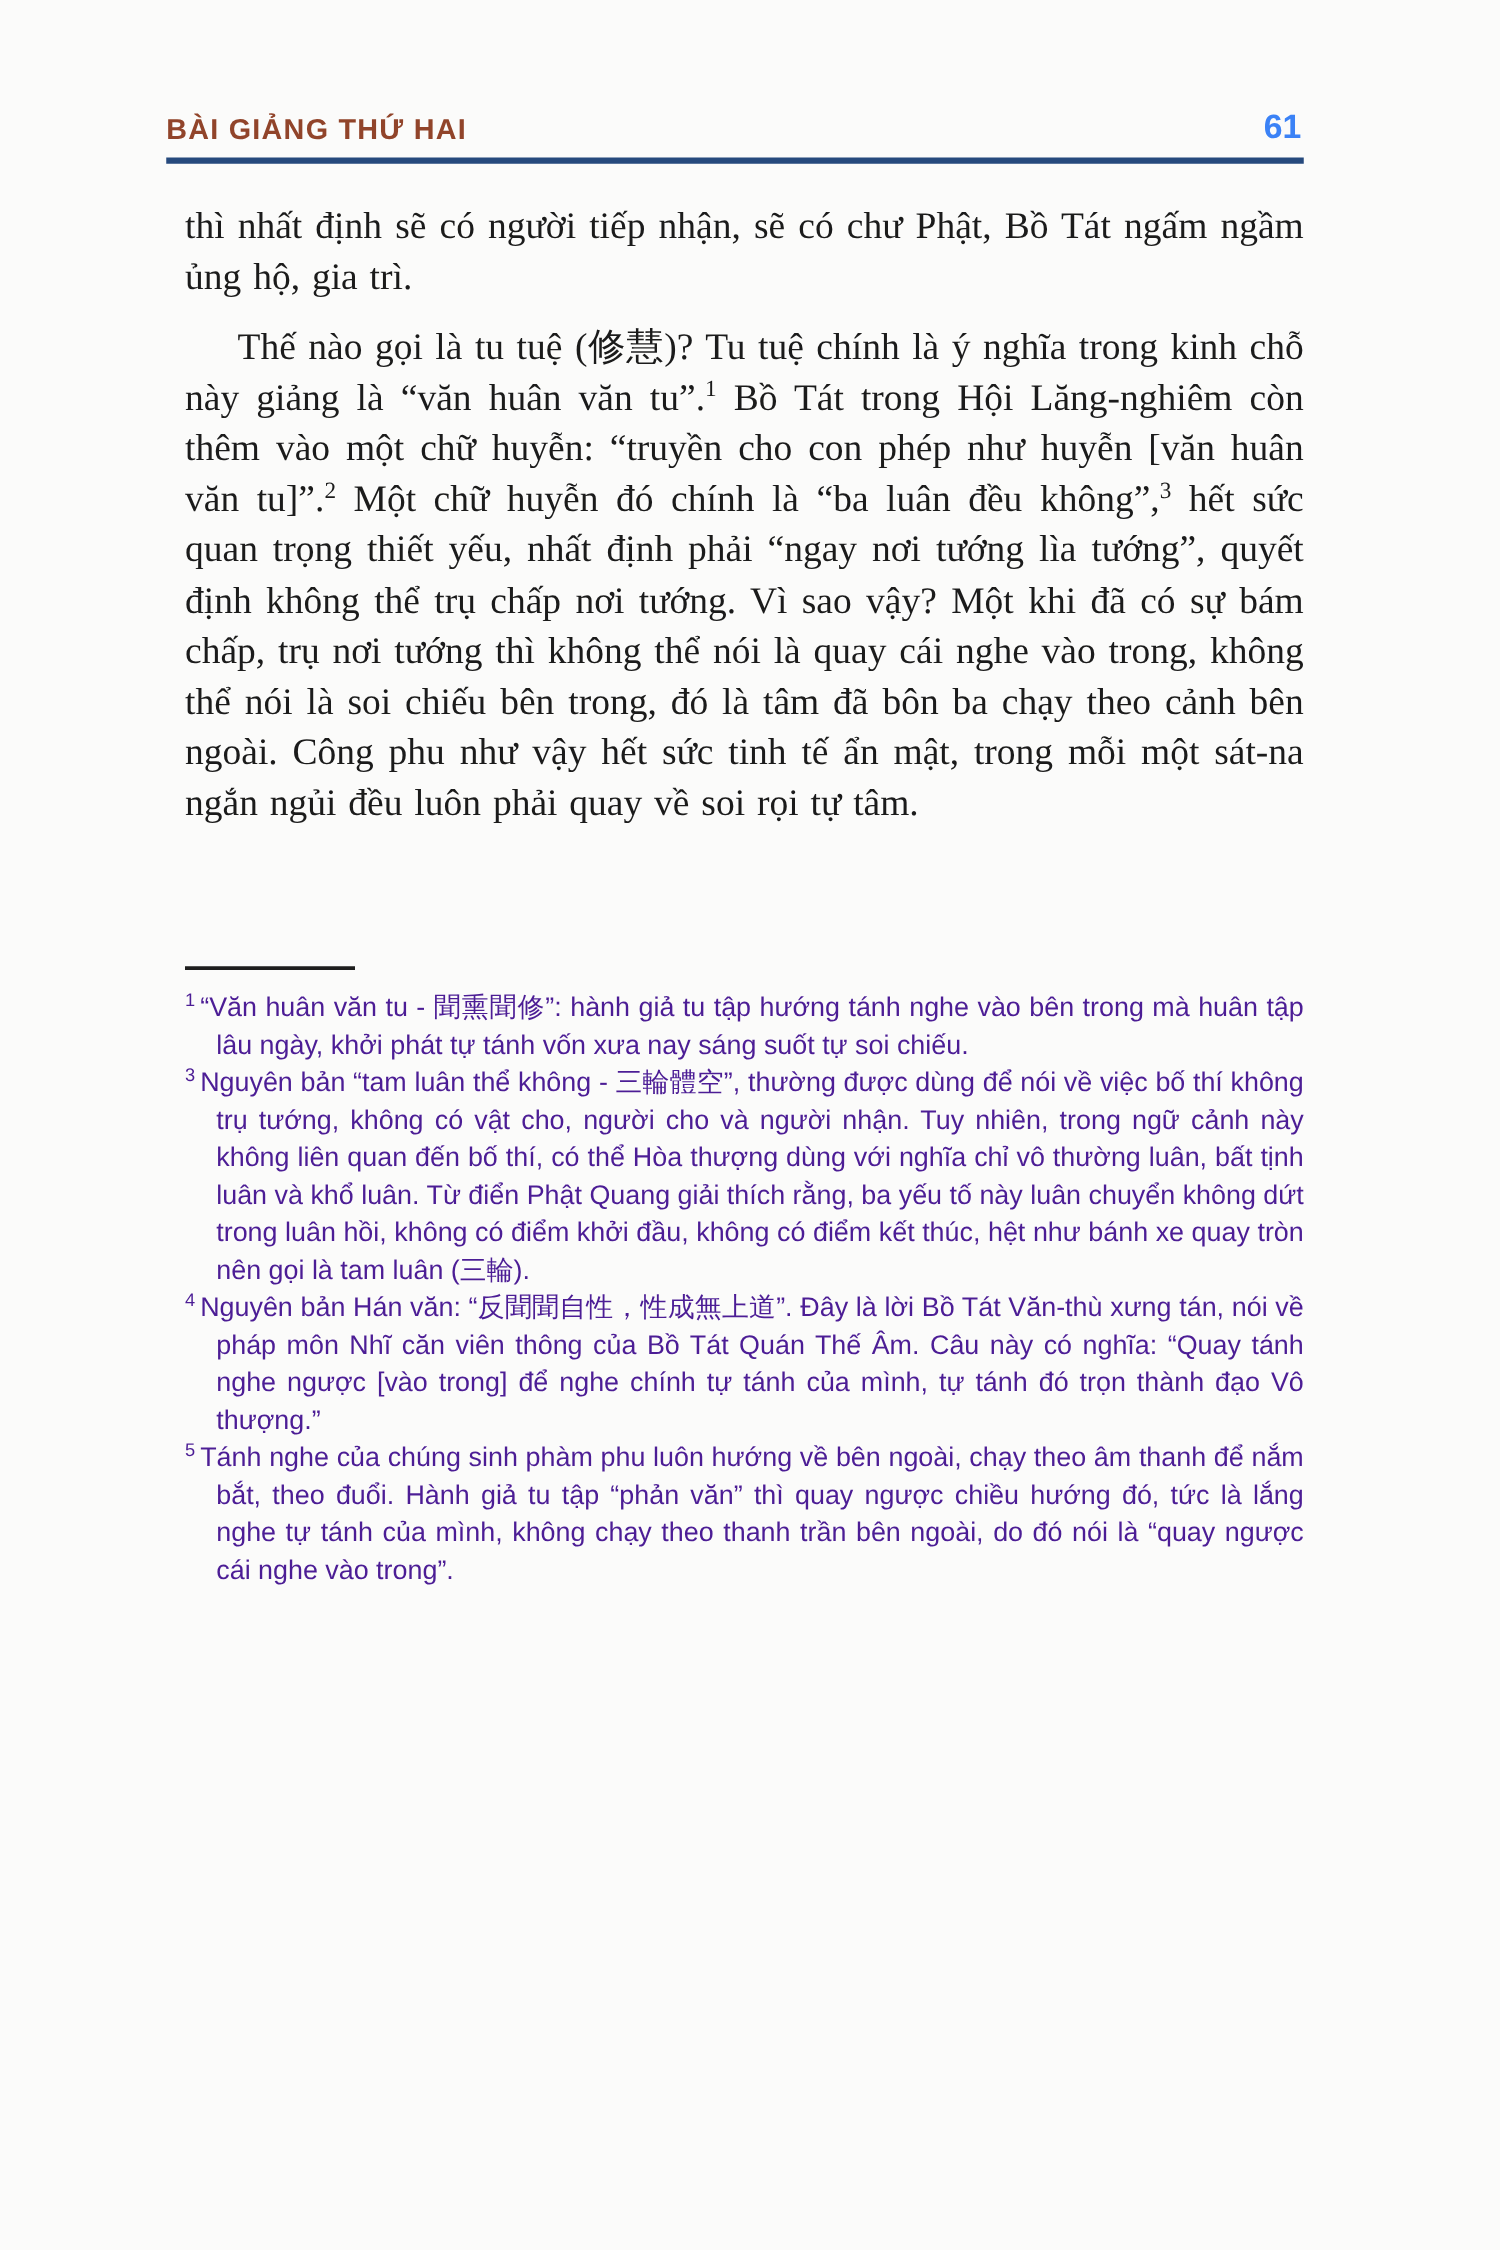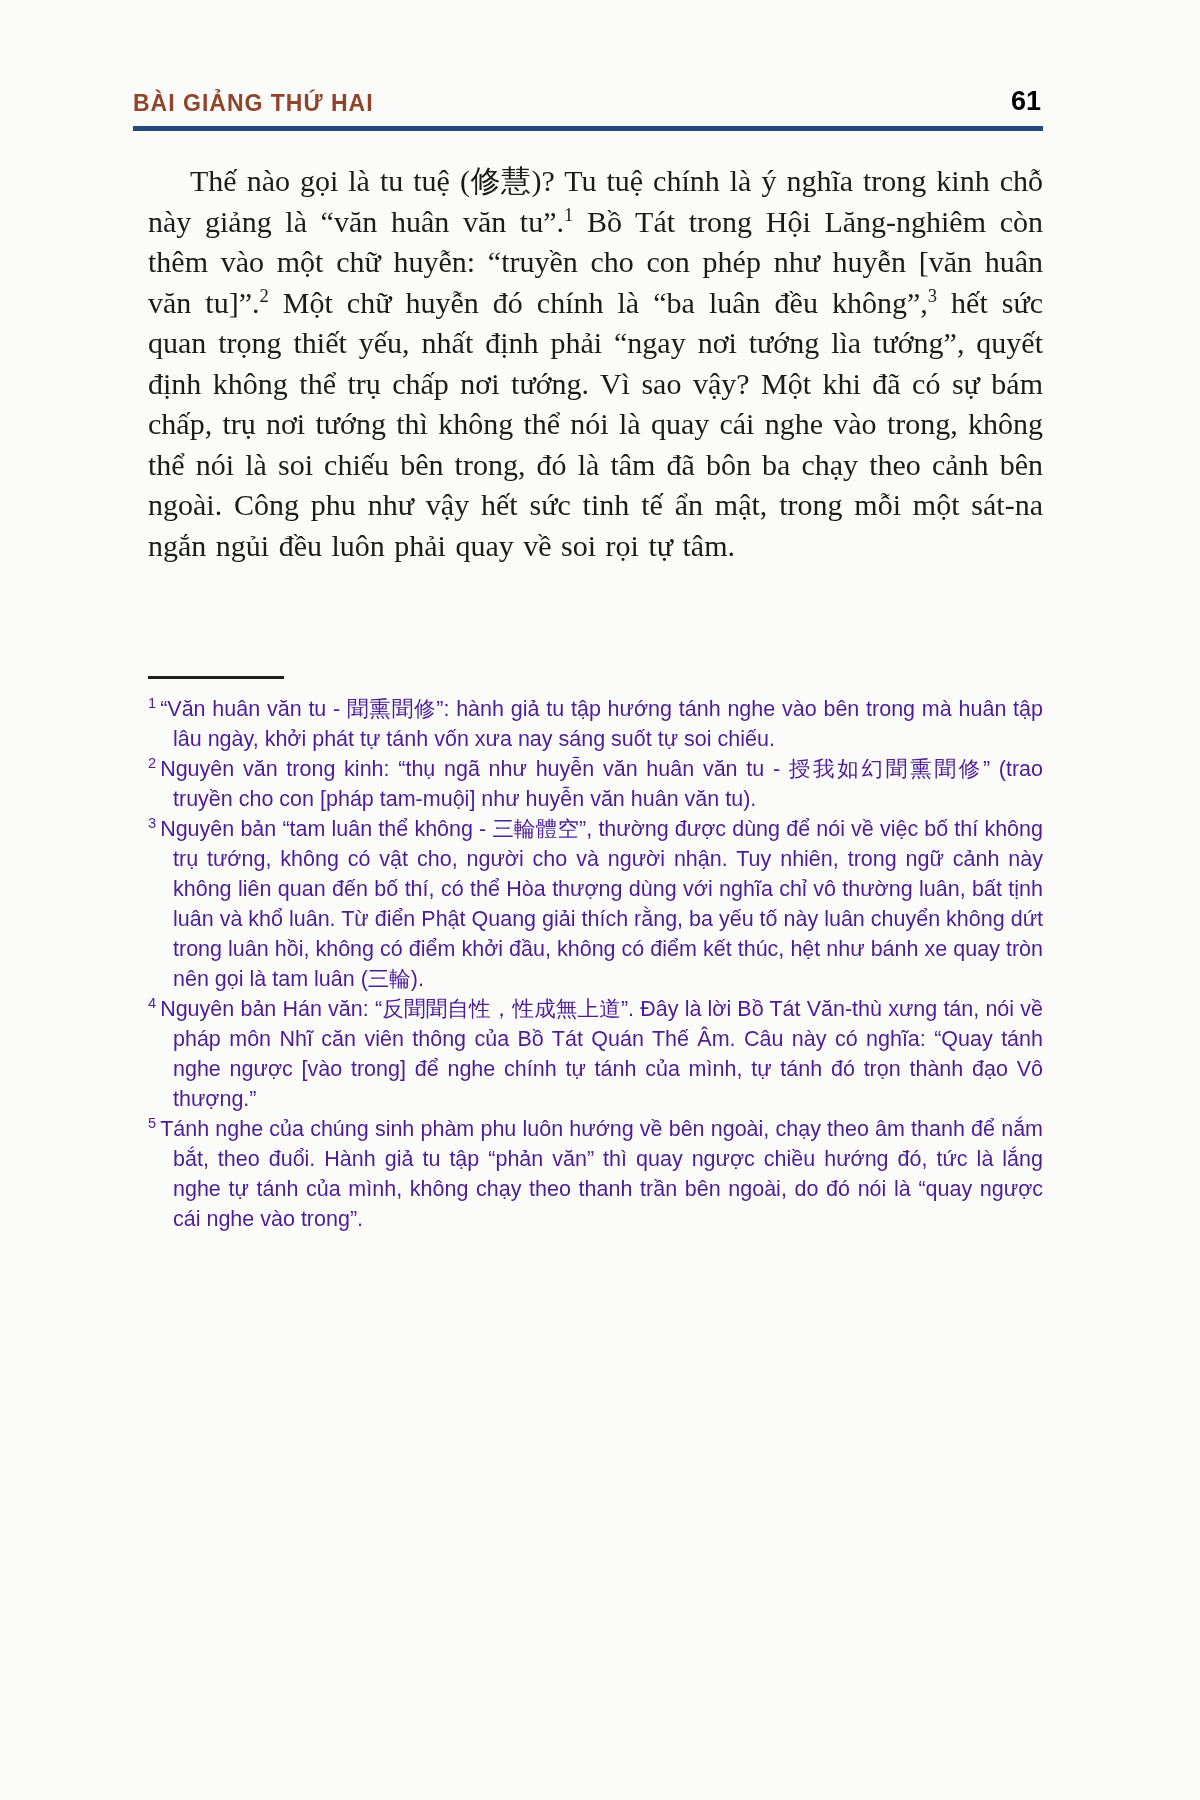--- a/index.html
+++ b/index.html
@@ -29,21 +29,21 @@
     font-family: "Liberation Sans", sans-serif;
     font-weight: bold;
     font-size: 23px;
     letter-spacing: 1px;
     color: #91442a;
   }
   .page-number {
     font-family: "Liberation Sans", sans-serif;
     font-weight: bold;
     font-size: 27px;
-    color: #000000;
+    color: #3b82f6;
     padding-right: 2px;
     margin-left: 16px;
   }
   .header-rule {
     margin-top: 9px;
     height: 5px;
     background: #264a7d;
   }
   .body-text {
     margin-top: 30px;
@@ -98,27 +98,27 @@
   <div class="content">
 
     <div class="header-row">
       <span class="chapter-title">BÀI GIẢNG THỨ HAI</span>
       <span class="page-number">61</span>
     </div>
 
     <div class="header-rule"></div>
 
     <main class="body-text">
+        <p class="">thì nhất định sẽ có người tiếp nhận, sẽ có chư Phật, Bồ Tát ngấm ngầm ủng hộ, gia trì.</p>
         <p class="indent">Thế nào gọi là tu tuệ (修慧)? Tu tuệ chính là ý nghĩa trong kinh chỗ này giảng là “văn huân văn tu”.<sup>1</sup> Bồ Tát trong Hội Lăng-nghiêm còn thêm vào một chữ huyễn: “truyền cho con phép như huyễn [văn huân văn tu]”.<sup>2</sup> Một chữ huyễn đó chính là “ba luân đều không”,<sup>3</sup> hết sức quan trọng thiết yếu, nhất định phải “ngay nơi tướng lìa tướng”, quyết định không thể trụ chấp nơi tướng. Vì sao vậy? Một khi đã có sự bám chấp, trụ nơi tướng thì không thể nói là quay cái nghe vào trong, không thể nói là soi chiếu bên trong, đó là tâm đã bôn ba chạy theo cảnh bên ngoài. Công phu như vậy hết sức tinh tế ẩn mật, trong mỗi một sát-na ngắn ngủi đều luôn phải quay về soi rọi tự tâm.</p>
       </main>
 
     <div class="footnote-rule"></div>
 
     <section class="footnotes">
         <div class="footnote"><sup>1</sup>“Văn huân văn tu - 聞熏聞修”: hành giả tu tập hướng tánh nghe vào bên trong mà huân tập lâu ngày, khởi phát tự tánh vốn xưa nay sáng suốt tự soi chiếu.</div>
-        <div class="footnote"><sup>2</sup>Nguyên văn trong kinh: “thụ ngã như huyễn văn huân văn tu - 授我如幻聞熏聞修” (trao truyền cho con [pháp tam-muội] như huyễn văn huân văn tu).</div>
         <div class="footnote"><sup>3</sup>Nguyên bản “tam luân thể không - 三輪體空”, thường được dùng để nói về việc bố thí không trụ tướng, không có vật cho, người cho và người nhận. Tuy nhiên, trong ngữ cảnh này không liên quan đến bố thí, có thể Hòa thượng dùng với nghĩa chỉ vô thường luân, bất tịnh luân và khổ luân. Từ điển Phật Quang giải thích rằng, ba yếu tố này luân chuyển không dứt trong luân hồi, không có điểm khởi đầu, không có điểm kết thúc, hệt như bánh xe quay tròn nên gọi là tam luân (三輪).</div>
         <div class="footnote"><sup>4</sup>Nguyên bản Hán văn: “反聞聞自性，性成無上道”. Đây là lời Bồ Tát Văn-thù xưng tán, nói về pháp môn Nhĩ căn viên thông của Bồ Tát Quán Thế Âm. Câu này có nghĩa: “Quay tánh nghe ngược [vào trong] để nghe chính tự tánh của mình, tự tánh đó trọn thành đạo Vô thượng.”</div>
         <div class="footnote"><sup>5</sup>Tánh nghe của chúng sinh phàm phu luôn hướng về bên ngoài, chạy theo âm thanh để nắm bắt, theo đuổi. Hành giả tu tập “phản văn” thì quay ngược chiều hướng đó, tức là lắng nghe tự tánh của mình, không chạy theo thanh trần bên ngoài, do đó nói là “quay ngược cái nghe vào trong”.</div>
       </section>
 
   </div>
 </div>
 
 </body></html>

